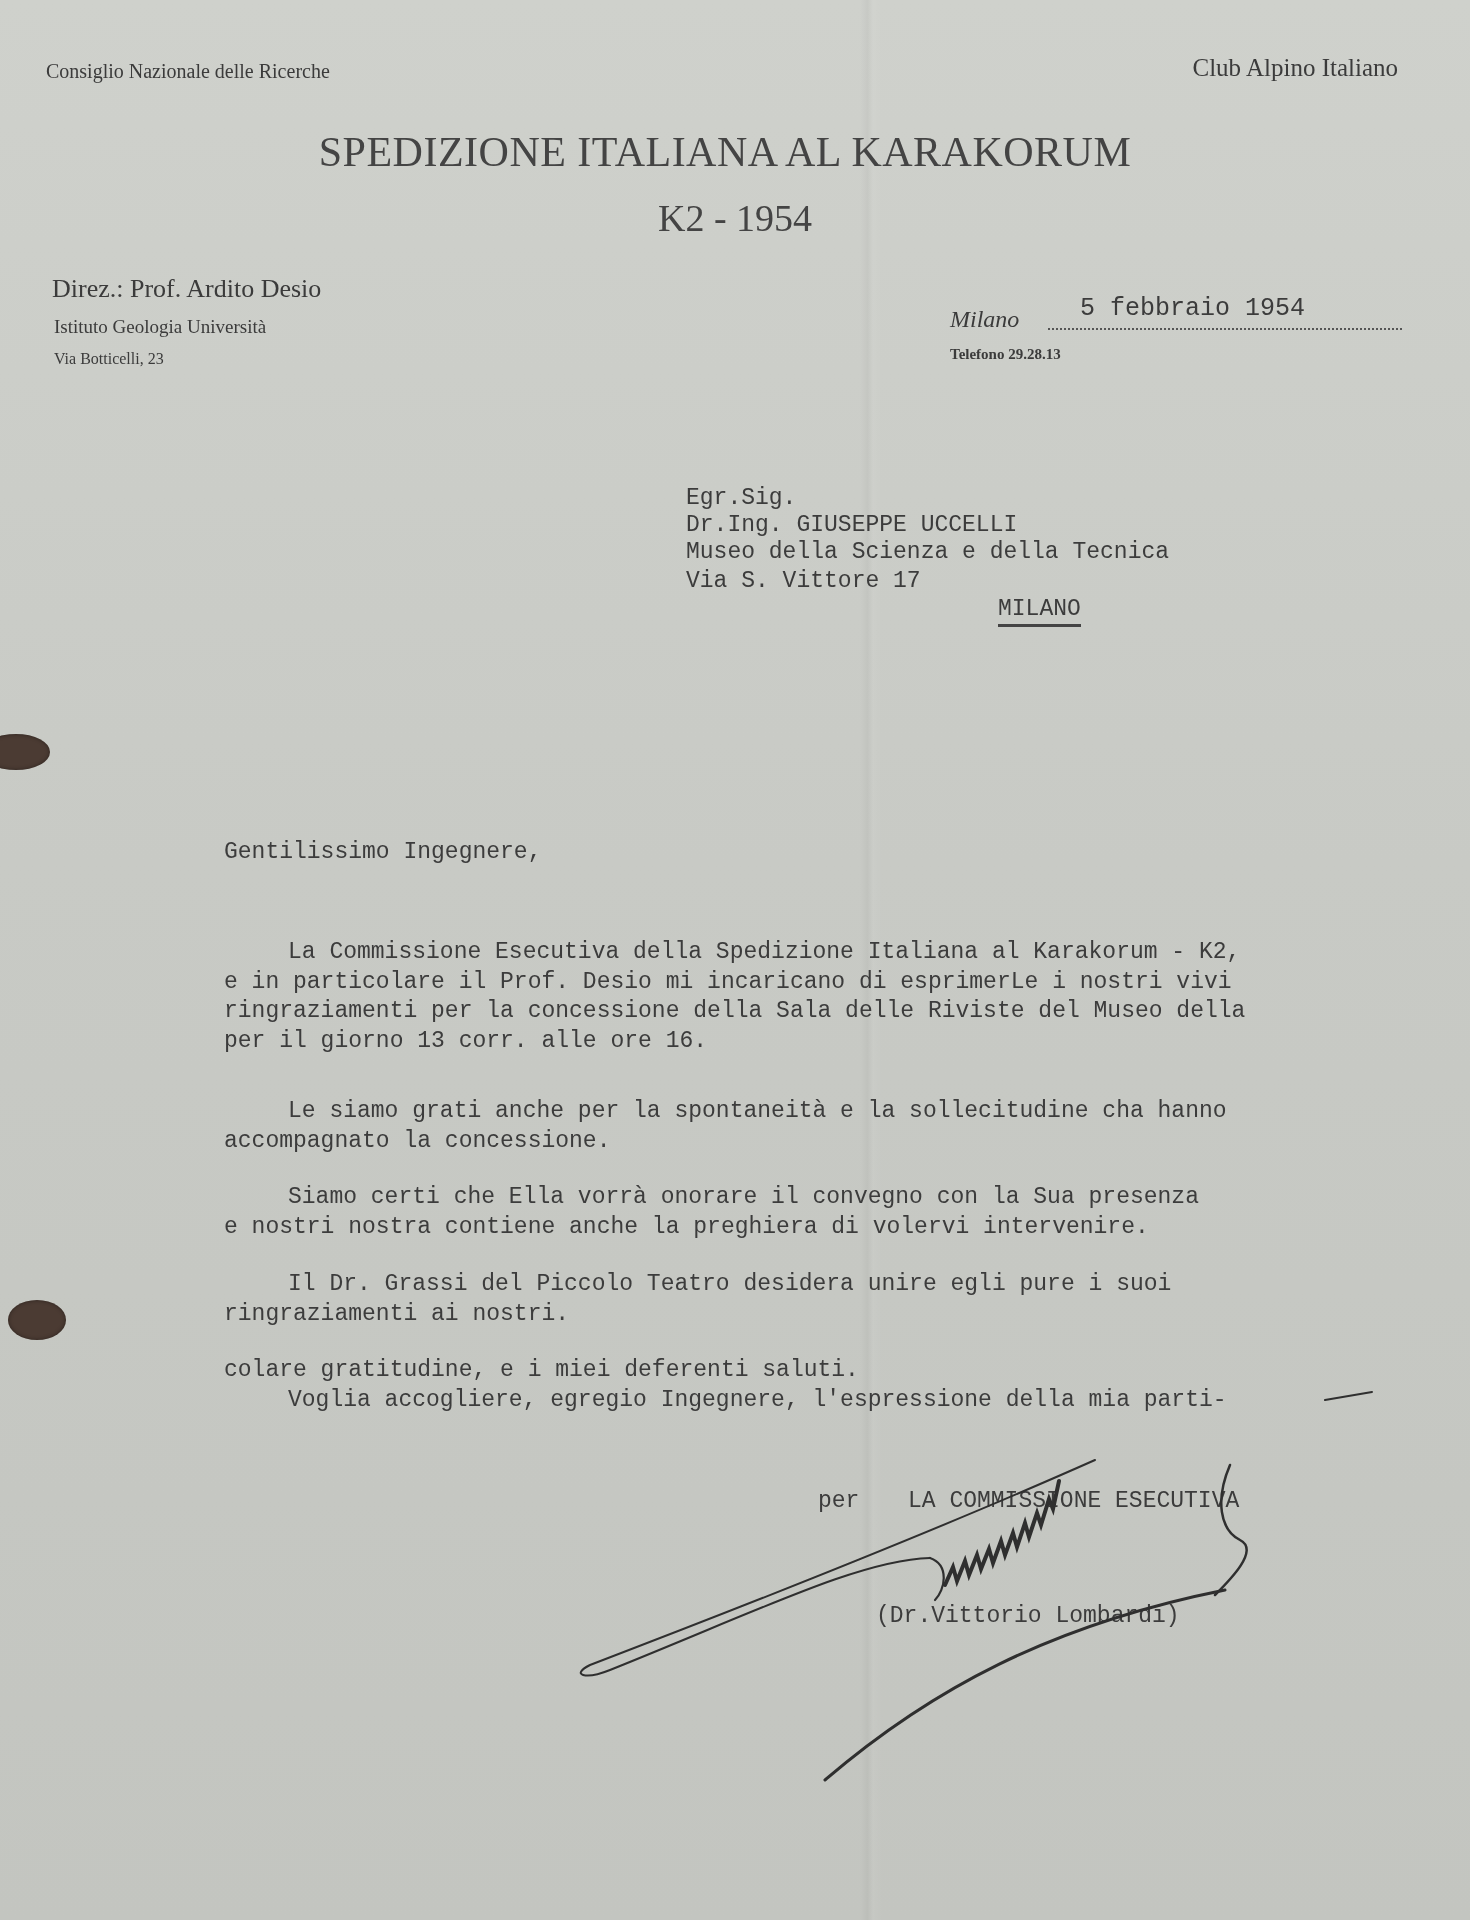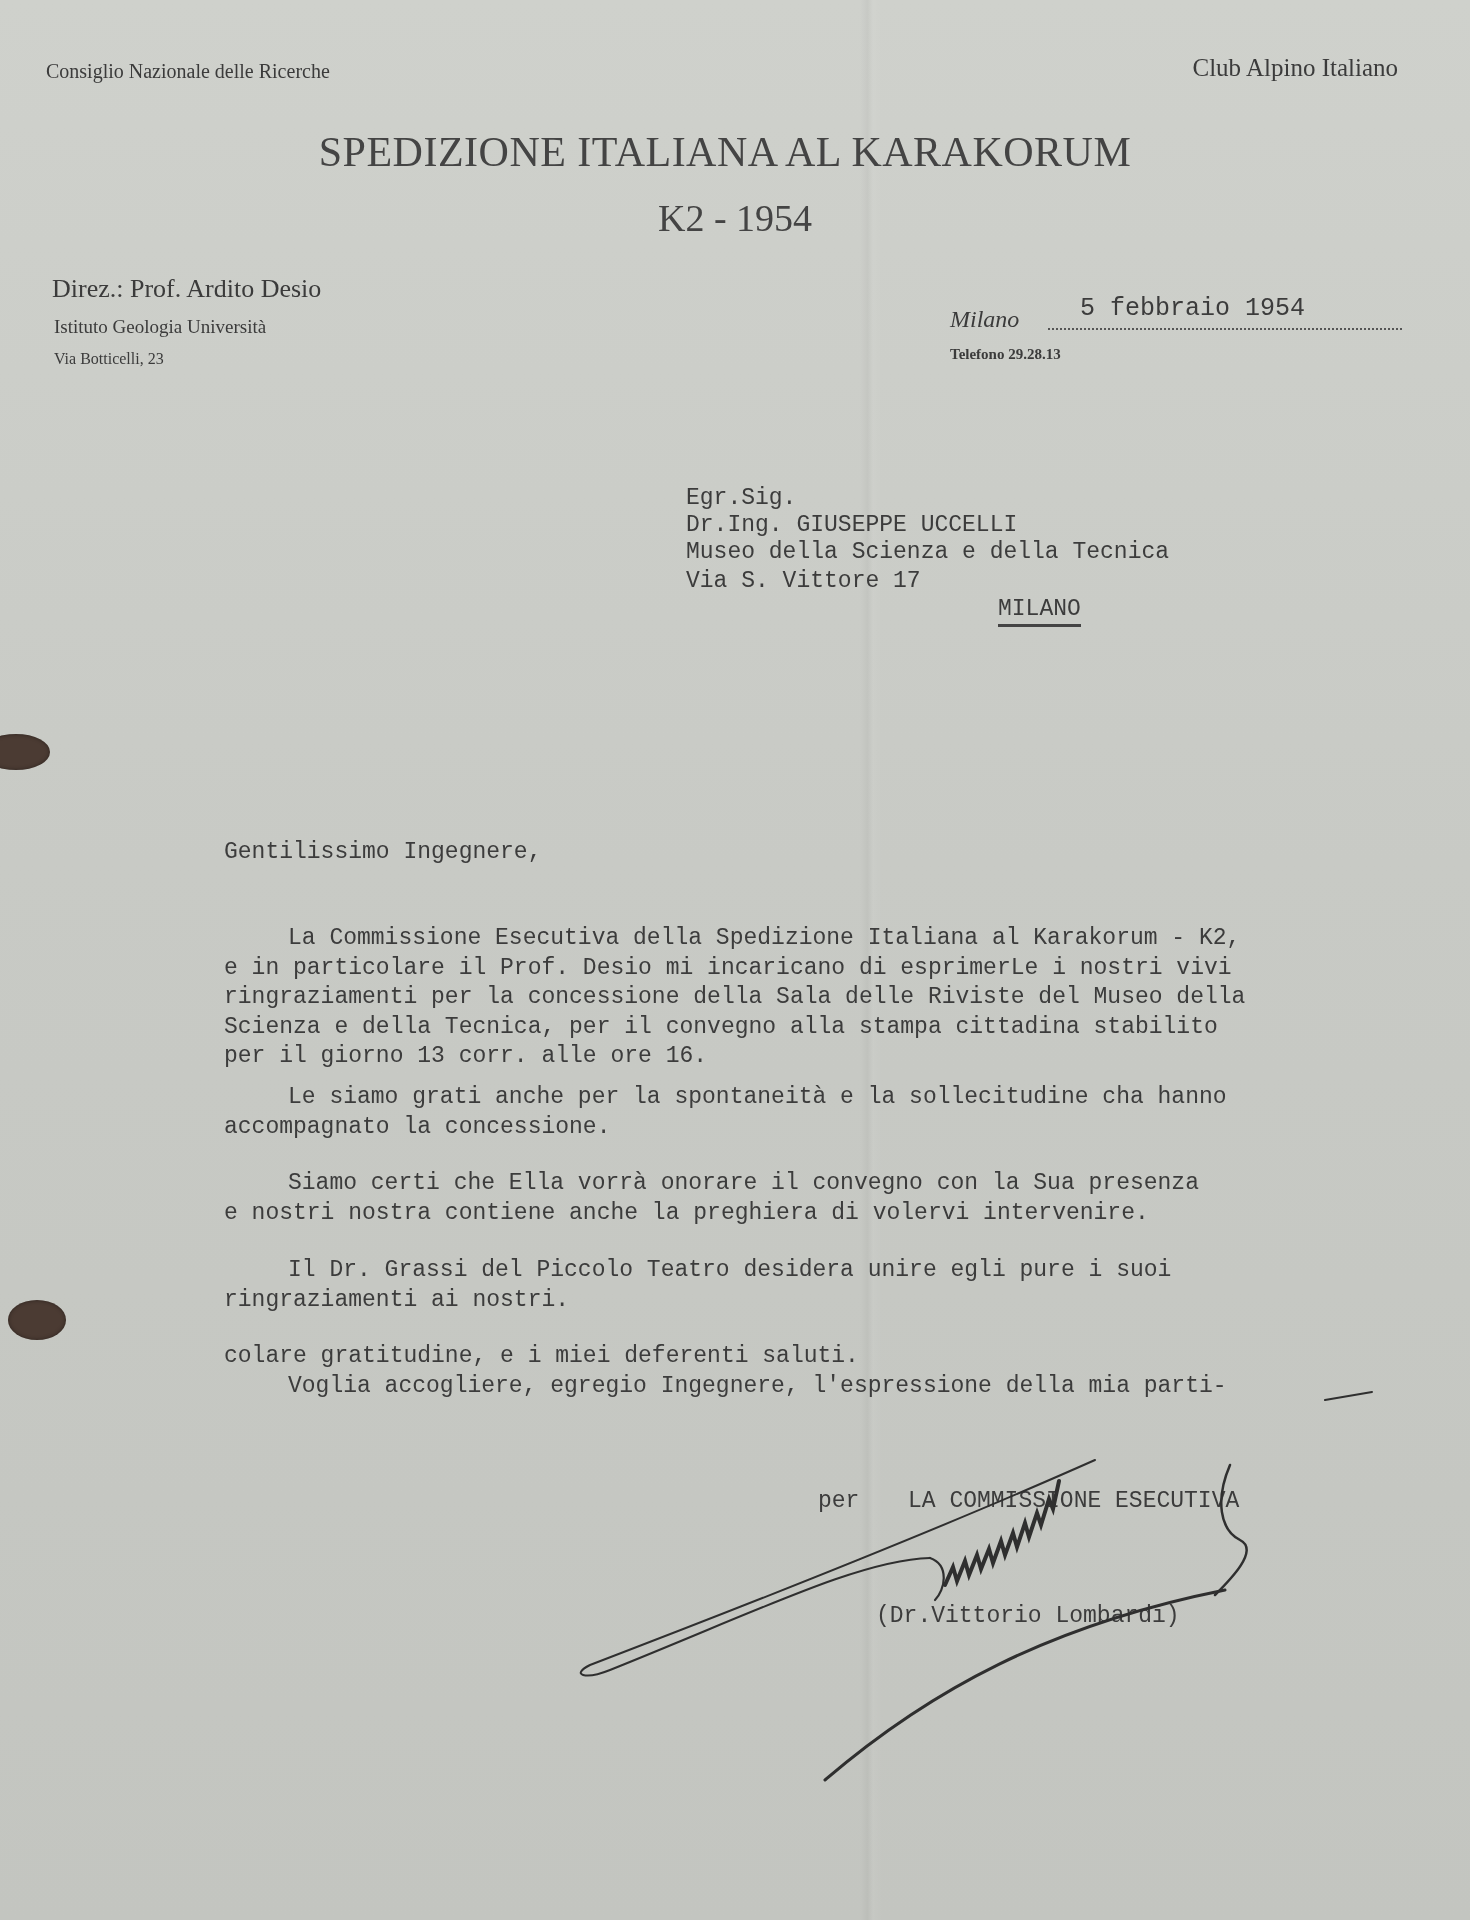--- a/index.html
+++ b/index.html
@@ -37,21 +37,21 @@
 
     .addr { left: 686px; font-size: 23px; }
     .addr1 { top: 485px; }
     .addr2 { top: 512px; }
     .addr3 { top: 539px; }
     .addr4 { top: 568px; }
     .addr5 { left: 998px; top: 596px; border-bottom: 3px solid #444; padding-bottom: 2px; }
 
     .body-text { font-size: 23px; }
     .salutation { left: 224px; top: 839px; }
-    .para { left: 224px; width: 1160px; white-space: normal; line-height: 29.5px; }
+    .para { left: 224px; width: 1160px; white-space: normal; line-height: 29.5px; margin-top: 14px; }
     .para .line { display: block; white-space: nowrap; }
     .para .indent { padding-left: 64px; }
     .p1 { top: 924px; }
     .p2 { top: 1083px; }
     .p3 { top: 1169px; }
     .p4 { top: 1256px; }
     .p5 { top: 1342px; }
 
     .per { left: 818px; top: 1488px; font-size: 23px; }
     .commissione { left: 908px; top: 1488px; font-size: 23px; }
@@ -91,21 +91,20 @@
 <div class="abs mono addr addr3">Museo della Scienza e della Tecnica</div>
 <div class="abs mono addr addr4">Via S. Vittore 17</div>
 <div class="abs mono addr addr5">MILANO</div>
 
 <div class="abs mono body-text salutation">Gentilissimo Ingegnere,</div>
 
 <div class="abs mono body-text para p1">
   <span class="line indent">La Commissione Esecutiva della Spedizione Italiana al Karakorum - K2,</span>
   <span class="line">e in particolare il Prof. Desio mi incaricano di esprimerLe i nostri vivi</span>
   <span class="line">ringraziamenti per la concessione della Sala delle Riviste del Museo della</span>
-  <span class="line">Scienza e della Tecnica, per il convegno alla stampa cittadina stabilito</span>
   <span class="line">per il giorno 13 corr. alle ore 16.</span>
 </div>
 
 <div class="abs mono body-text para p2">
   <span class="line indent">Le siamo grati anche per la spontaneità e la sollecitudine cha hanno</span>
   <span class="line">accompagnato la concessione.</span>
 </div>
 
 <div class="abs mono body-text para p3">
   <span class="line indent">Siamo certi che Ella vorrà onorare il convegno con la Sua presenza</span>

